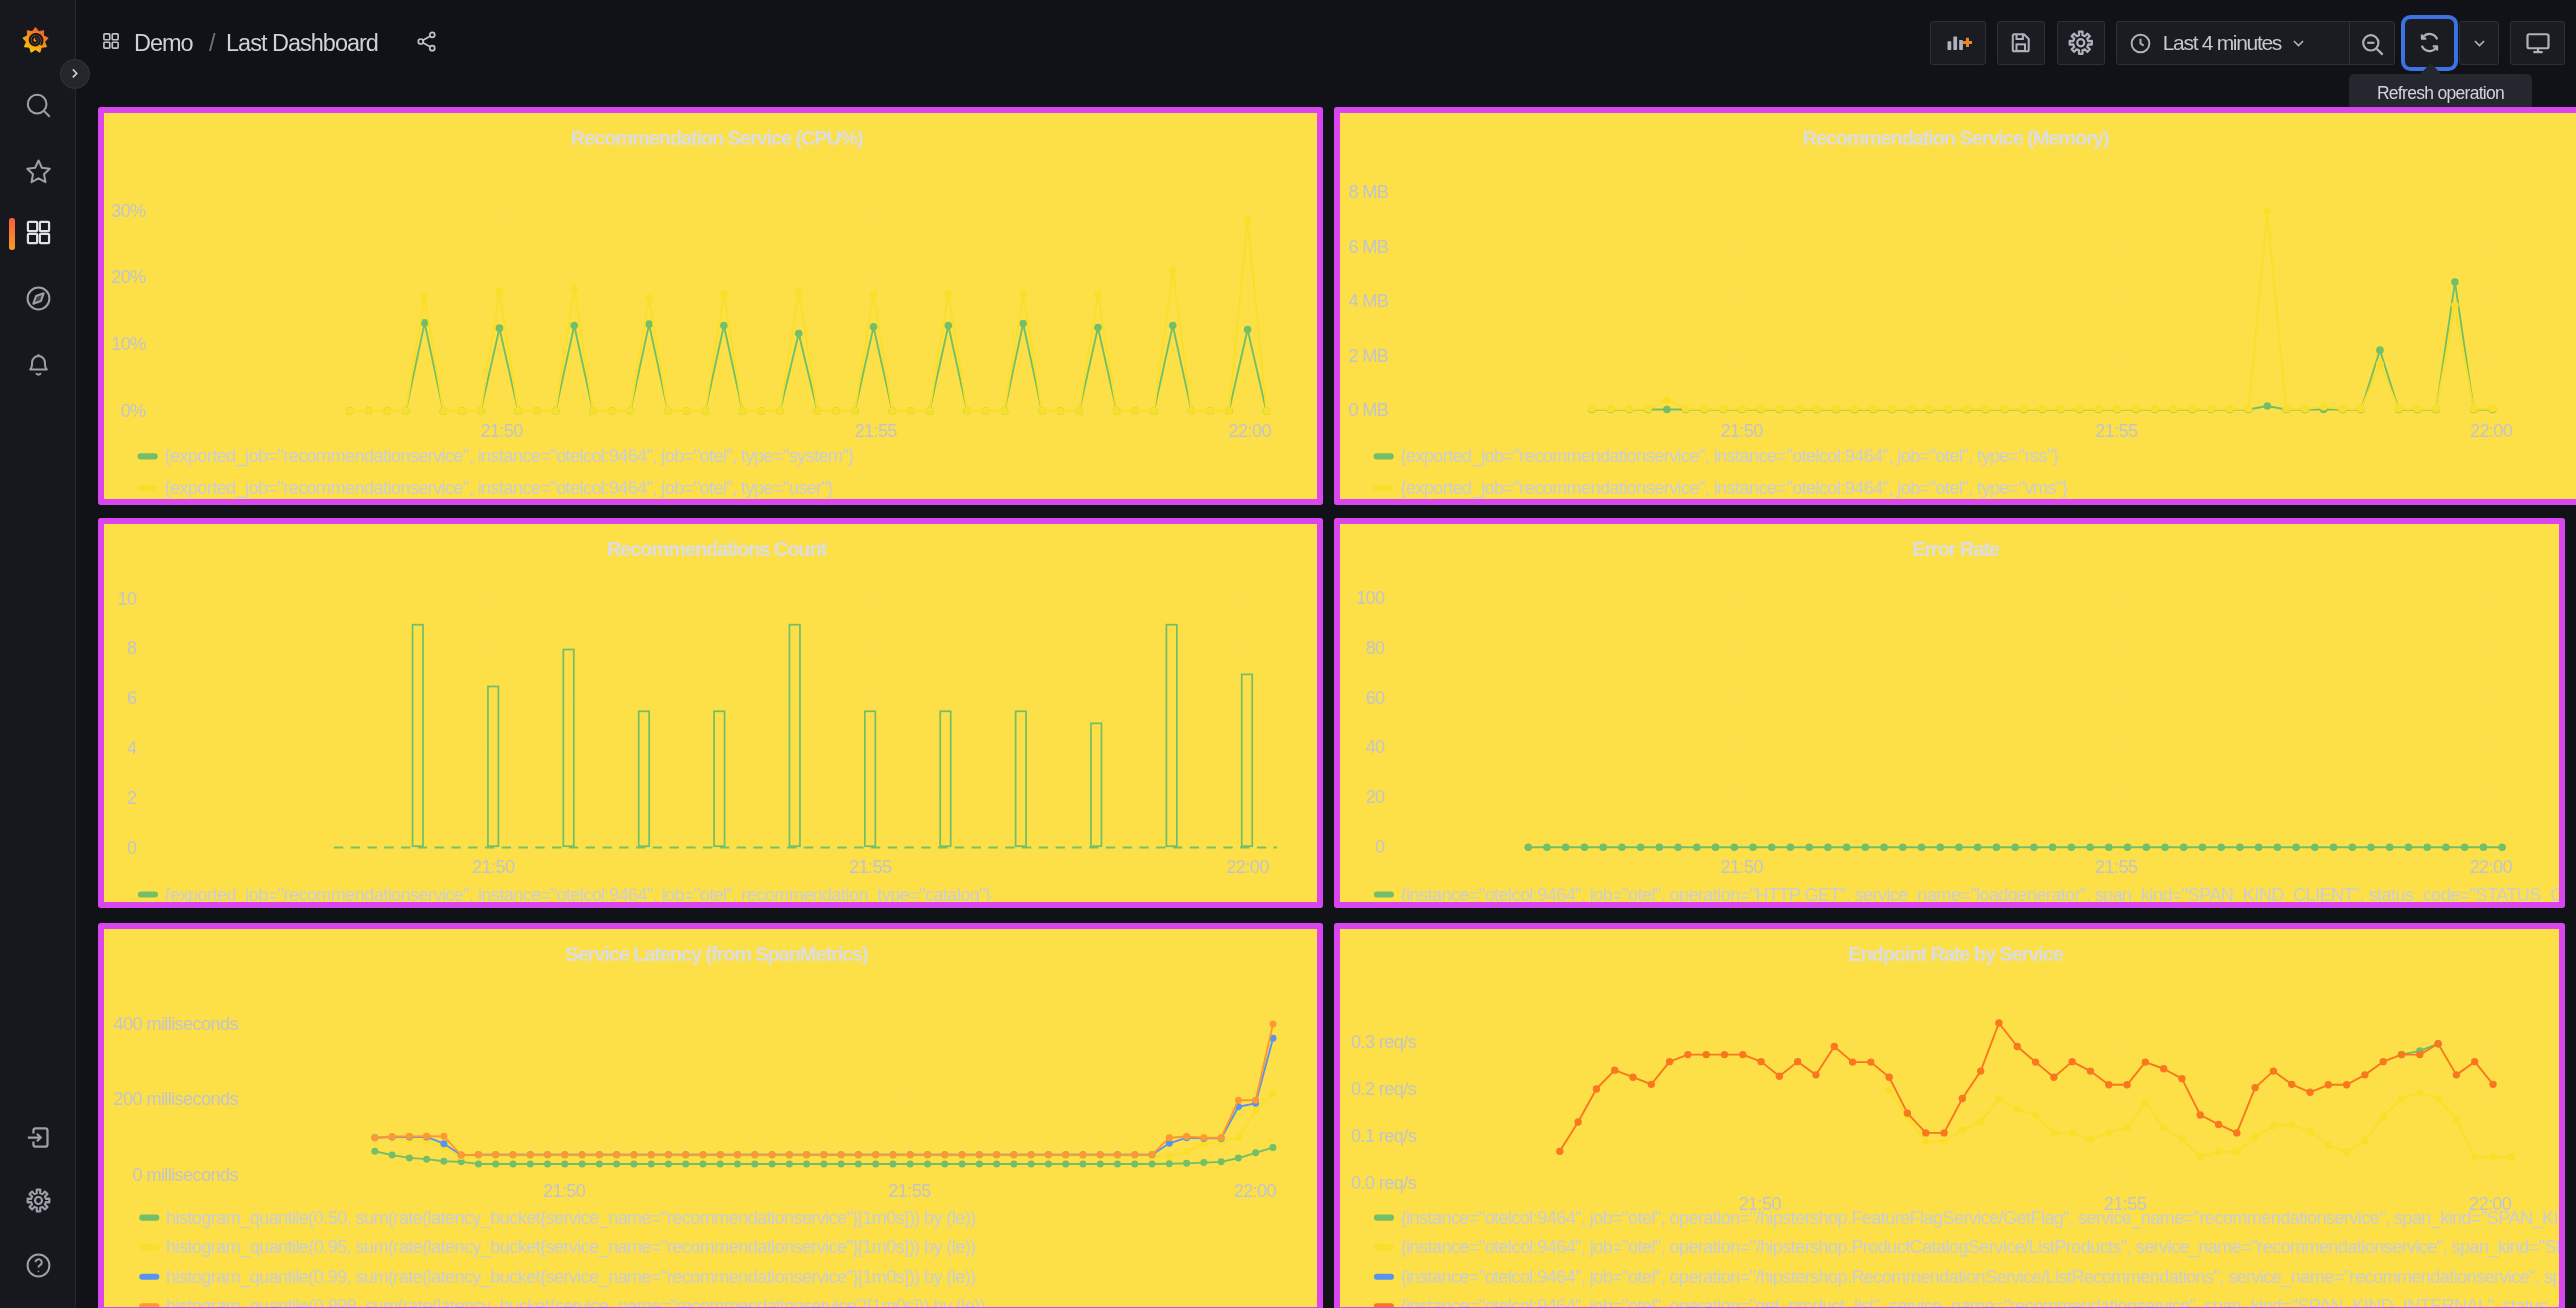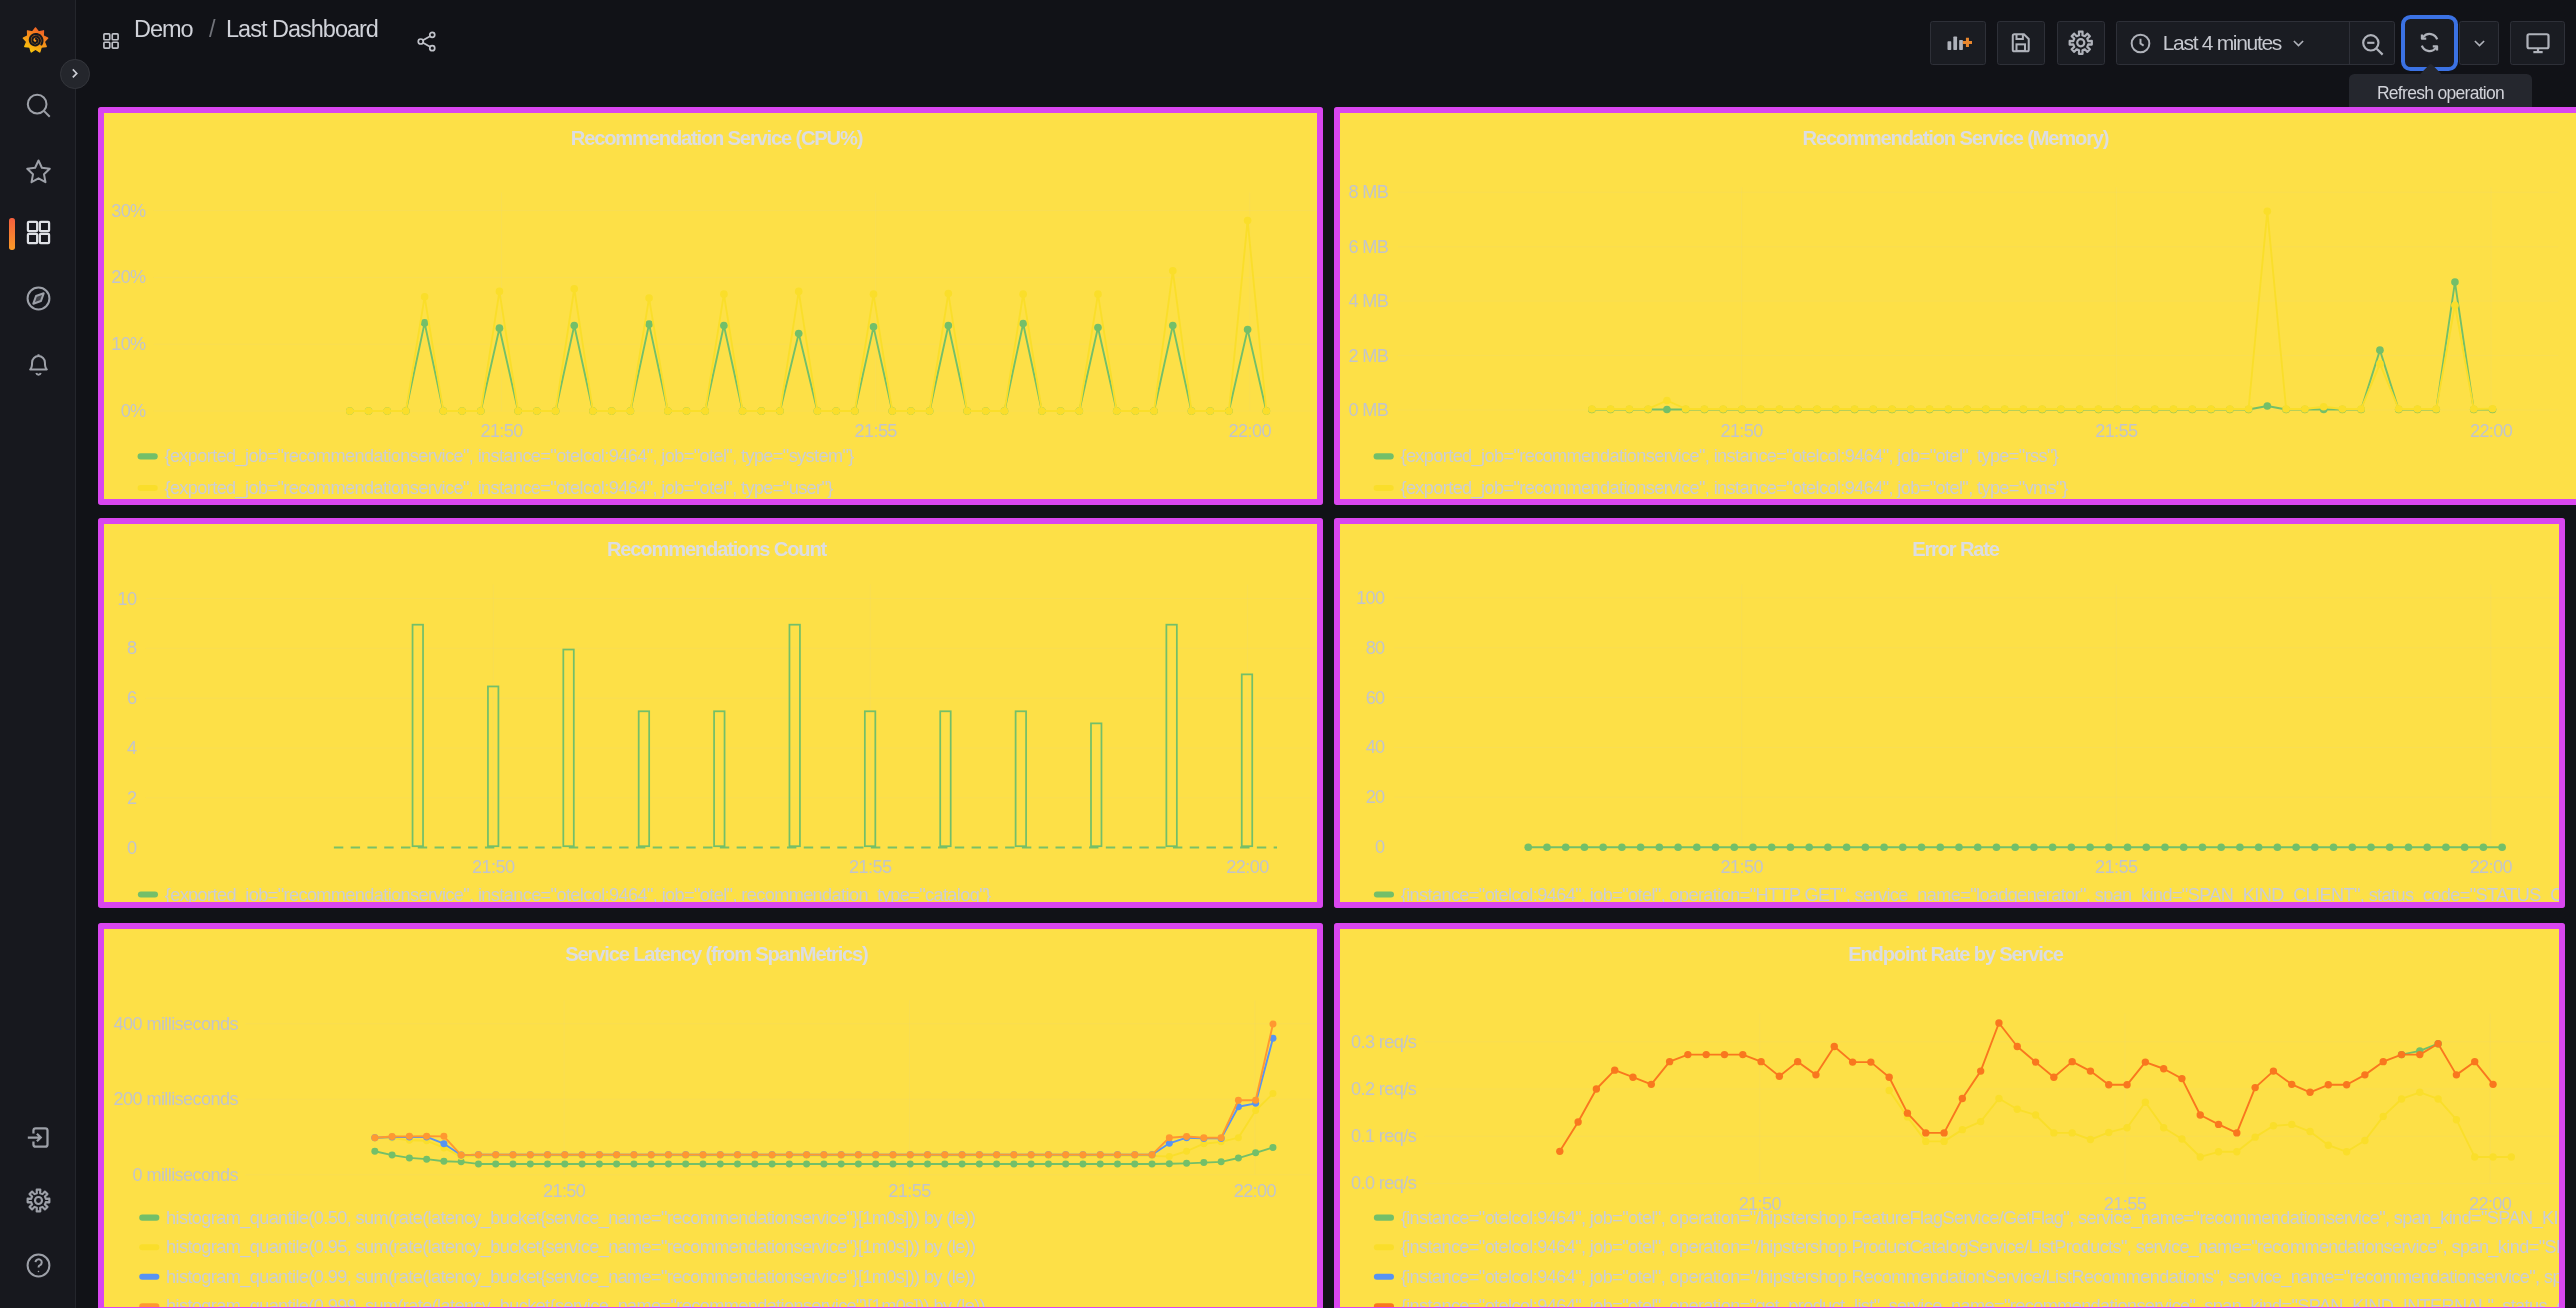--- a/index.html
+++ b/index.html
@@ -3,21 +3,21 @@
 *{margin:0;padding:0;box-sizing:border-box;}
 html,body{width:2576px;height:1308px;background:#111217;overflow:hidden;font-family:"Liberation Sans",sans-serif;}
 .panel{position:absolute;background:#fde047;border:6px solid #d946ef;border-radius:2.7px;overflow:hidden;}
 .sidebar{position:absolute;left:0;top:0;width:76px;height:1308px;background:#17181E;border-right:1px solid #24262C;}
 .sideicon{position:absolute;left:25px;width:27px;height:27px;color:#9DA0A8;}
 .expbtn{position:absolute;left:60px;top:59px;width:29.5px;height:29.5px;border-radius:50%;background:#24262C;border:1px solid #34363C;z-index:5;display:flex;align-items:center;justify-content:center;color:#C8CAD1;}
 .activebar{position:absolute;left:9.4px;top:218px;width:5.4px;height:32px;border-radius:2.7px;background:linear-gradient(#F55F3E,#FA9A27);}
 .tbtn{position:absolute;top:21px;height:44px;background:#1A1C22;border:1px solid #2E3038;border-radius:2.7px;display:flex;align-items:center;justify-content:center;color:#AFB2BA;}
 .tooltip{position:absolute;left:2349px;top:74px;width:183px;height:39px;background:#25272E;border-radius:5.4px;display:flex;align-items:center;justify-content:center;color:#D2D3D9;font-size:17.5px;letter-spacing:-0.7px;}
 .tooltip:before{content:"";position:absolute;top:-6.7px;left:73px;width:17.5px;height:17.5px;background:#25272E;transform:rotate(45deg);border-radius:2px;}
-.crumb{position:absolute;top:16px;color:#D0D2D9;font-size:23.5px;letter-spacing:-1px;}
+.crumb{position:absolute;top:30px;color:#D0D2D9;font-size:23.5px;letter-spacing:-1px;}
 </style></head><body>
 
 <svg class="crumbicon" style="position:absolute;left:101px;top:31px" width="20" height="20" viewBox="0 0 24 24" fill="none" stroke="#C0C2C9" stroke-width="2">
     <rect x="3.5" y="3.5" width="7" height="7" rx="1"></rect>
     <rect x="13.5" y="3.5" width="7" height="7" rx="1"></rect>
     <rect x="3.5" y="13.5" width="7" height="7" rx="1"></rect>
     <rect x="13.5" y="13.5" width="7" height="7" rx="1"></rect>
   </svg>
 <div class="crumb" style="left:134px;">Demo</div>
 <div class="crumb" style="left:209px;color:#71737A;">/</div>

